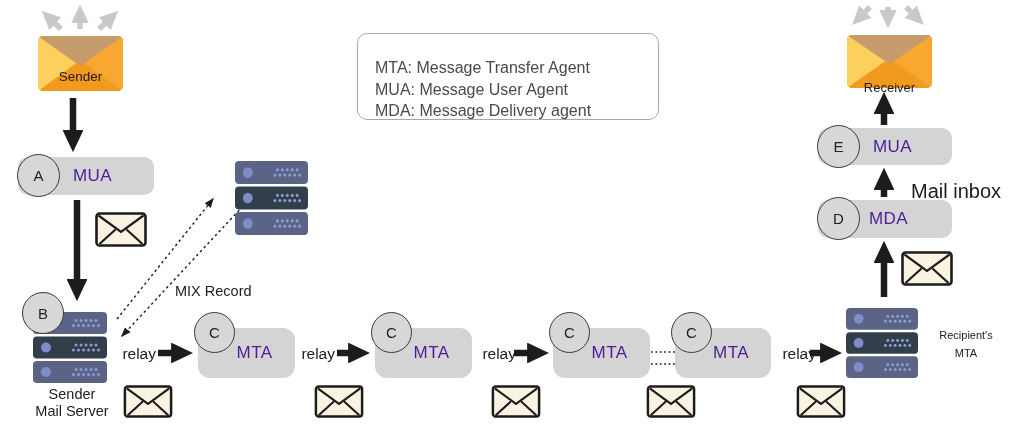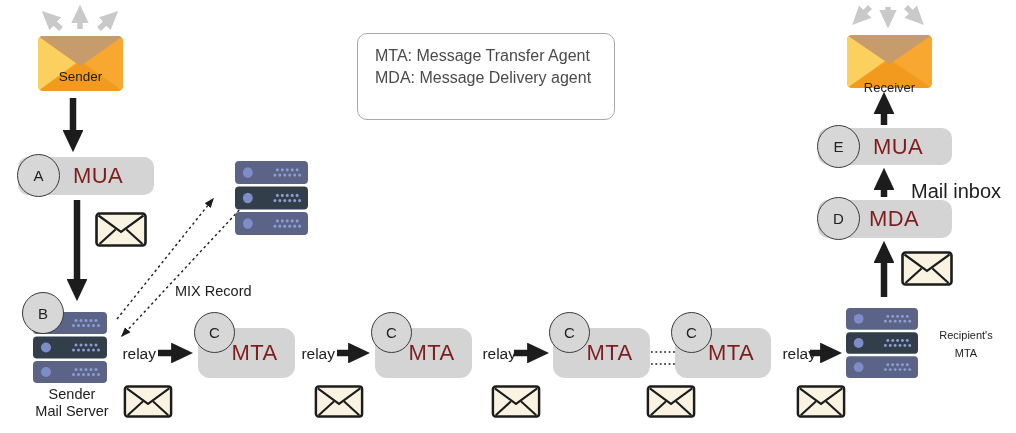--- a/index.html
+++ b/index.html
@@ -6,40 +6,40 @@
   .canvas{
     position:relative;width:1016px;height:433px;background:#ffffff;overflow:hidden;
     font-family:"Liberation Sans","DejaVu Sans",sans-serif;color:#1e1e1e;
   }
   .abs{position:absolute;}
   svg.layer{position:absolute;left:0;top:0;pointer-events:none;}
   .pill{
     position:absolute;background:#d4d4d5;border-radius:10px;
     display:flex;align-items:center;
   }
-  .pill-label{font-size:22px;color:#7f1d1d;letter-spacing:.4px;}
+  .pill-label{font-size:17px;color:#4c1d95;letter-spacing:.4px;}
   .pill.mta{border-radius:12px;justify-content:center;}
   .badge{
     position:absolute;border-radius:50%;background:#d7d7d7;border:1.5px solid #3a3a3a;
     display:flex;align-items:center;justify-content:center;
     font-size:15px;color:#222;box-sizing:border-box;
   }
   .badge.side{width:43px;height:43px;left:-1px;top:-3px;}
   .badge.top{width:41px;height:41px;left:-4px;top:-16px;}
   .lbl{position:absolute;font-size:14.5px;color:#1d1d1d;}
   .lbl.center{text-align:center;line-height:1.18;}
   .relay{position:absolute;font-size:15.5px;color:#1d1d1d;width:40px;text-align:right;}
   .env-label{
     position:absolute;left:0;right:0;bottom:7px;text-align:center;
     font-size:13.5px;color:#1c1c1c;font-weight:500;
   }
   .legend{
-    position:absolute;left:357px;top:33px;width:258px;height:87px;
+    position:absolute;left:357px;top:33px;width:302px;height:87px;
     border:1.5px solid #a8a8a8;border-radius:10px;background:#fff;
-    box-sizing:border-box;padding:11px 0 0 17px;
+    box-sizing:border-box;padding:23px 0 0 17px;
     font-size:16px;line-height:21.5px;color:#4a4a4a;
   }
 </style>
 </head>
 <body>
 
 <div class="canvas">
 
   <svg class="layer" width="1016" height="433">
     <defs>
@@ -359,16 +359,17 @@
         <path d="M0,0 L0,55 L38,27 z" fill="#fcd05e"></path>
         <path d="M85,0 L85,55 L47,27 z" fill="#f8a831"></path>
         <path d="M0,0 L85,0 L42.5,30 z" fill="#c69c6d"></path>
       </g>
     </svg>
     <div class="env-label" style="font-size:13px;bottom:6px;">Receiver</div>
   </div>
 
   <div class="legend">
     <div>MTA: Message Transfer Agent</div>
+    <div>MUA: Message User Agent</div>
     <div>MDA: Message Delivery agent</div>
   </div>
 
 </div>
 
 </body></html>

